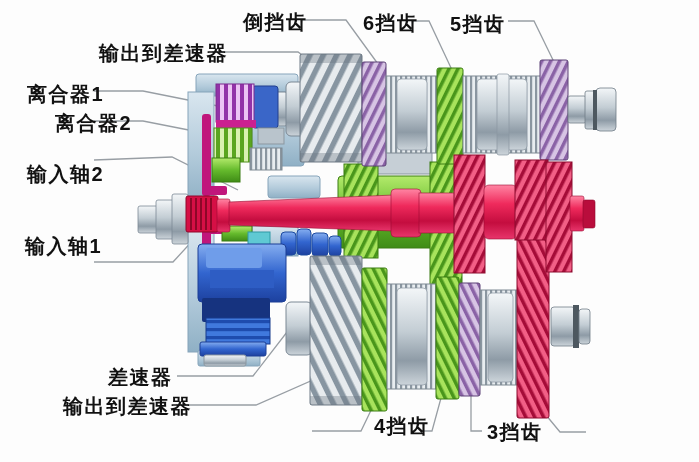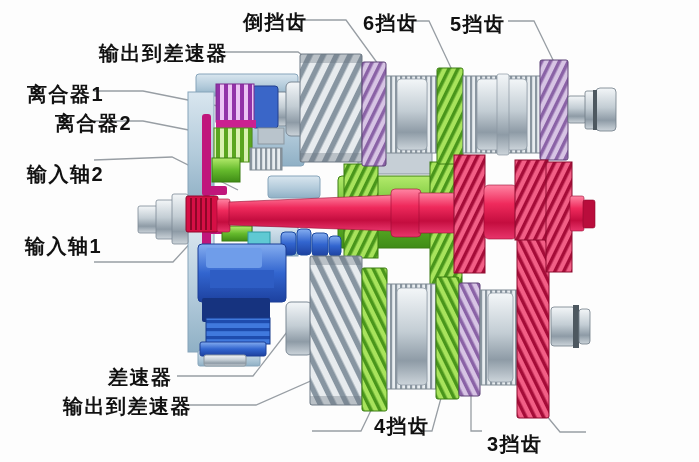--- a/index.html
+++ b/index.html
@@ -251,15 +251,15 @@
 <div class="lbl" style="left:243px;top:12px;">倒挡齿</div>
 <div class="lbl" style="left:363px;top:13px;">6挡齿</div>
 <div class="lbl" style="left:450px;top:14px;">5挡齿</div>
 <div class="lbl" style="left:27px;top:84px;">离合器1</div>
 <div class="lbl" style="left:27px;top:113px;margin-left:28px;">离合器2</div>
 <div class="lbl" style="left:27px;top:164px;">输入轴2</div>
 <div class="lbl" style="left:25px;top:236px;">输入轴1</div>
 <div class="lbl" style="left:108px;top:367px;">差速器</div>
 <div class="lbl" style="left:63px;top:396px;">输出到差速器</div>
 <div class="lbl" style="left:374px;top:416px;">4挡齿</div>
-<div class="lbl" style="left:487px;top:422px;margin-top:12px;">3挡齿</div>
+<div class="lbl" style="left:487px;top:422px;">3挡齿</div>
 
 </div>
 
 </body></html>

